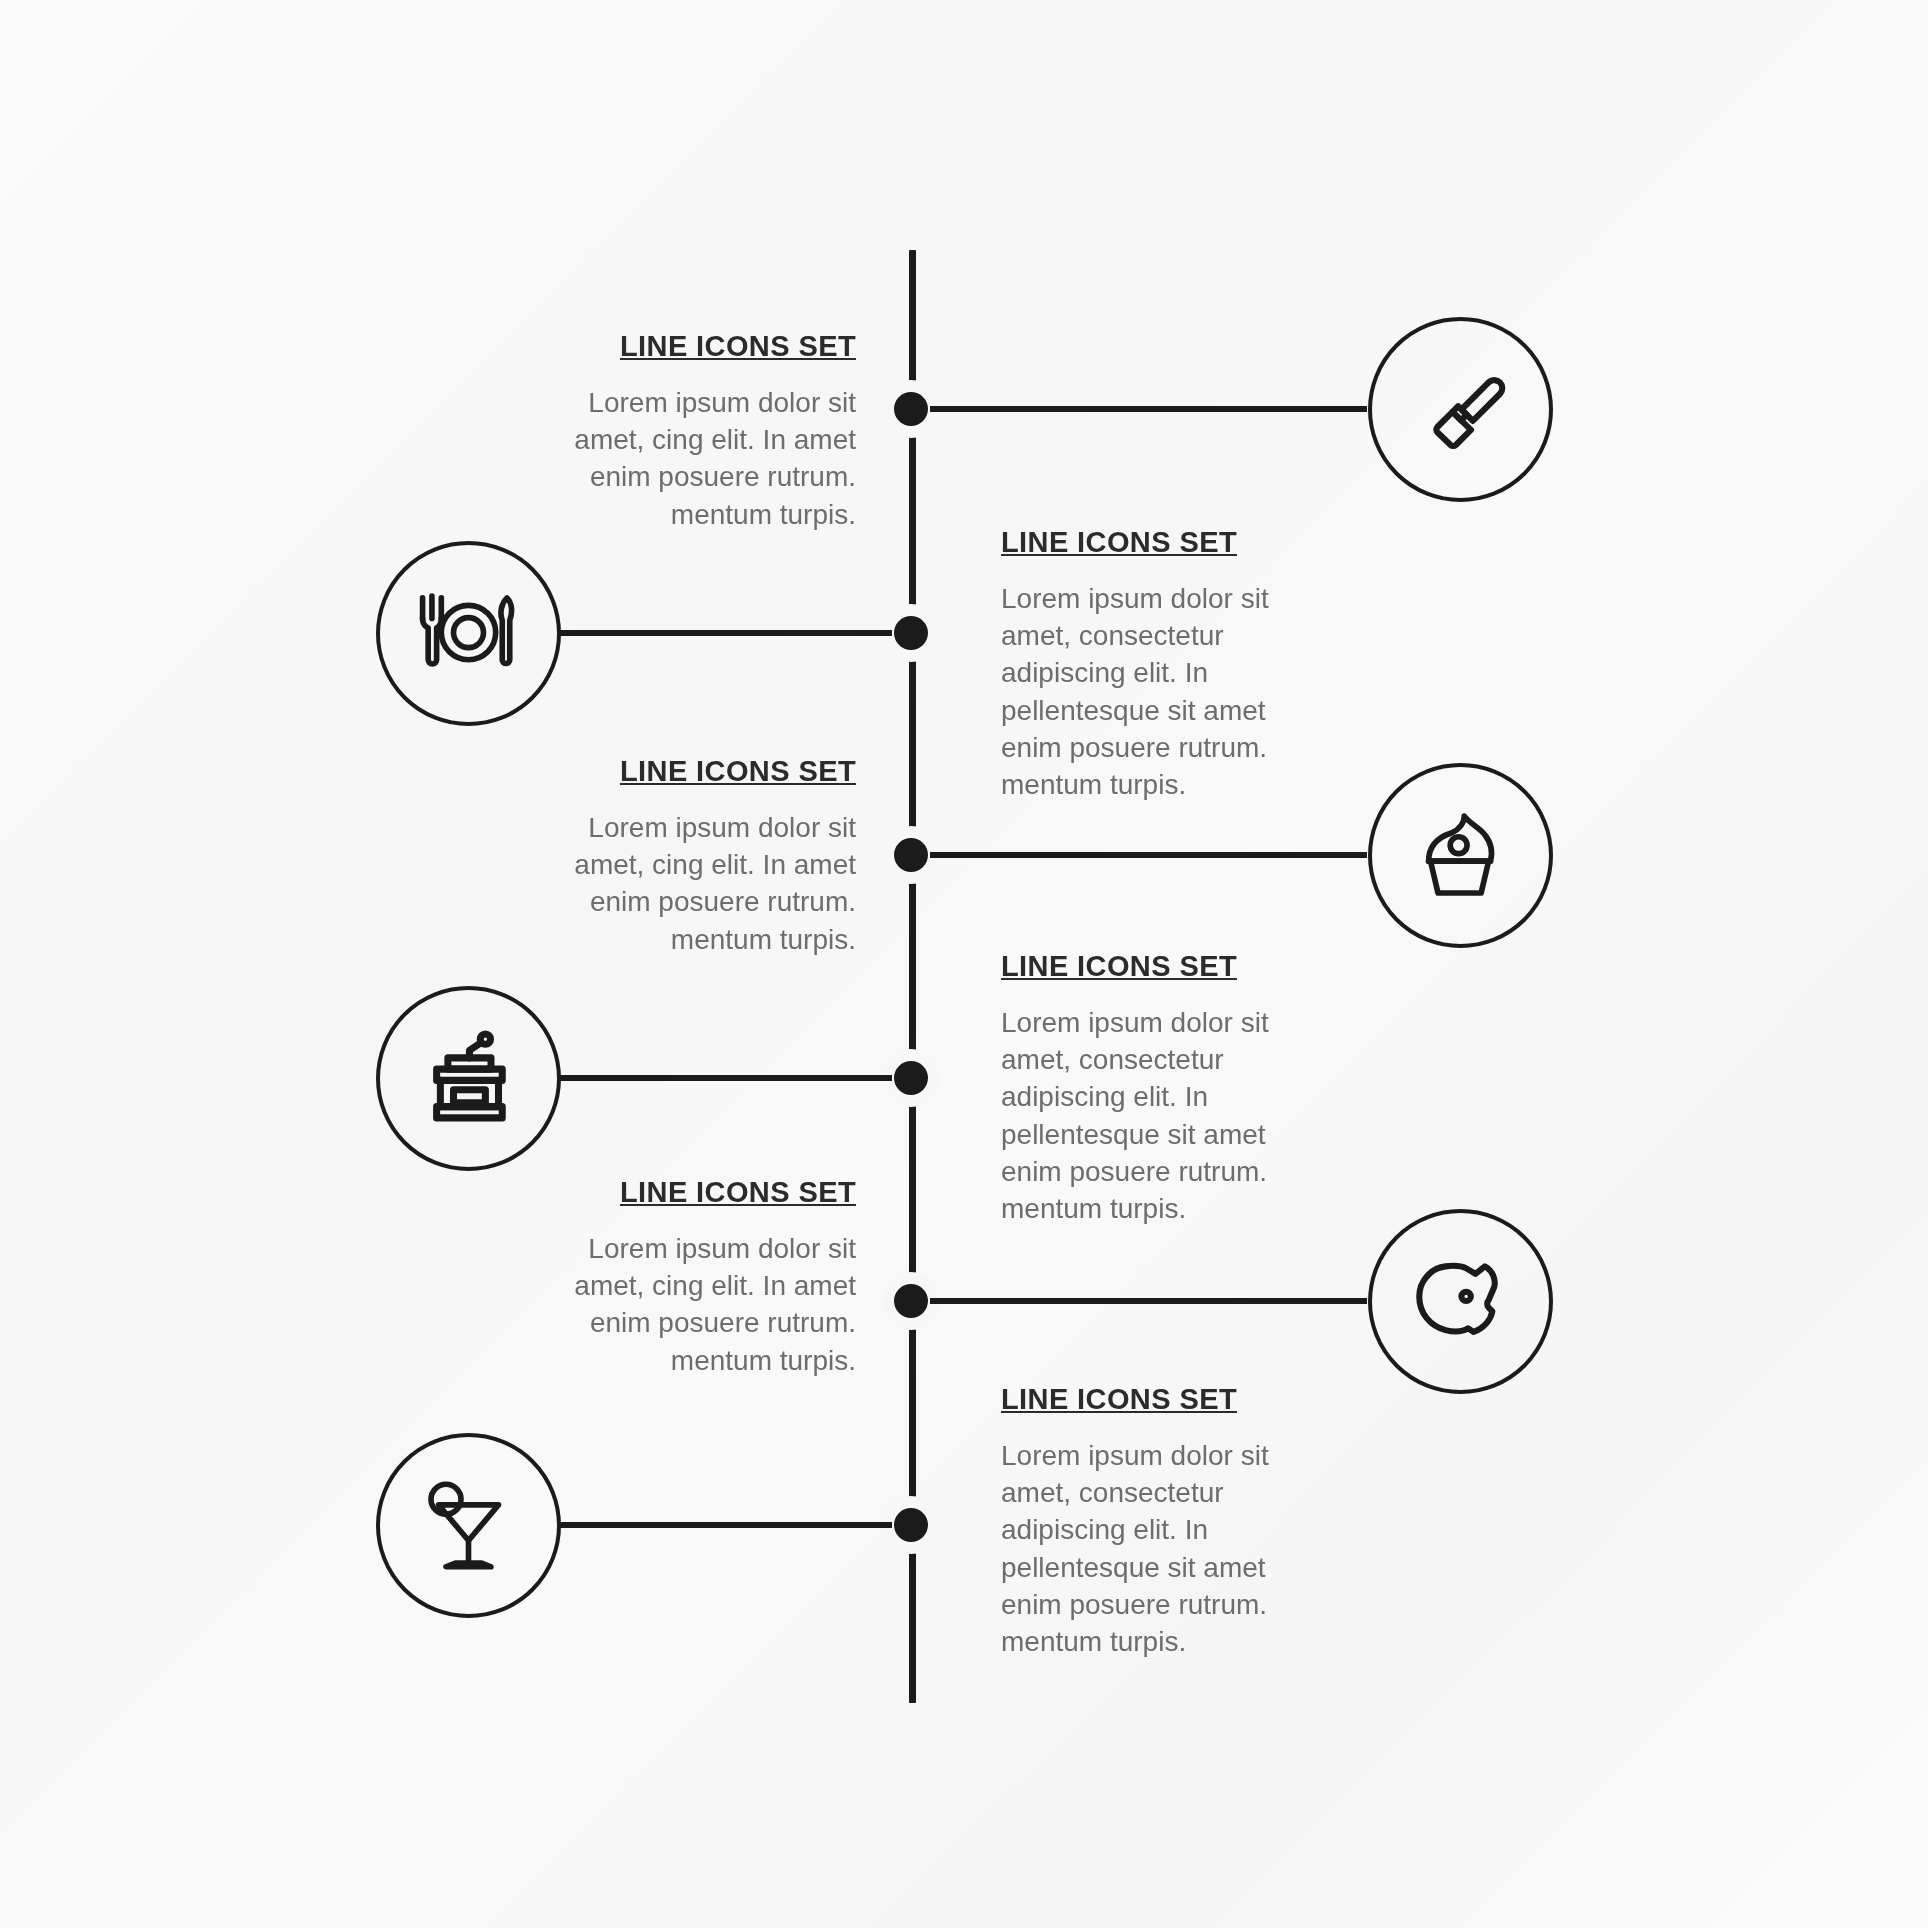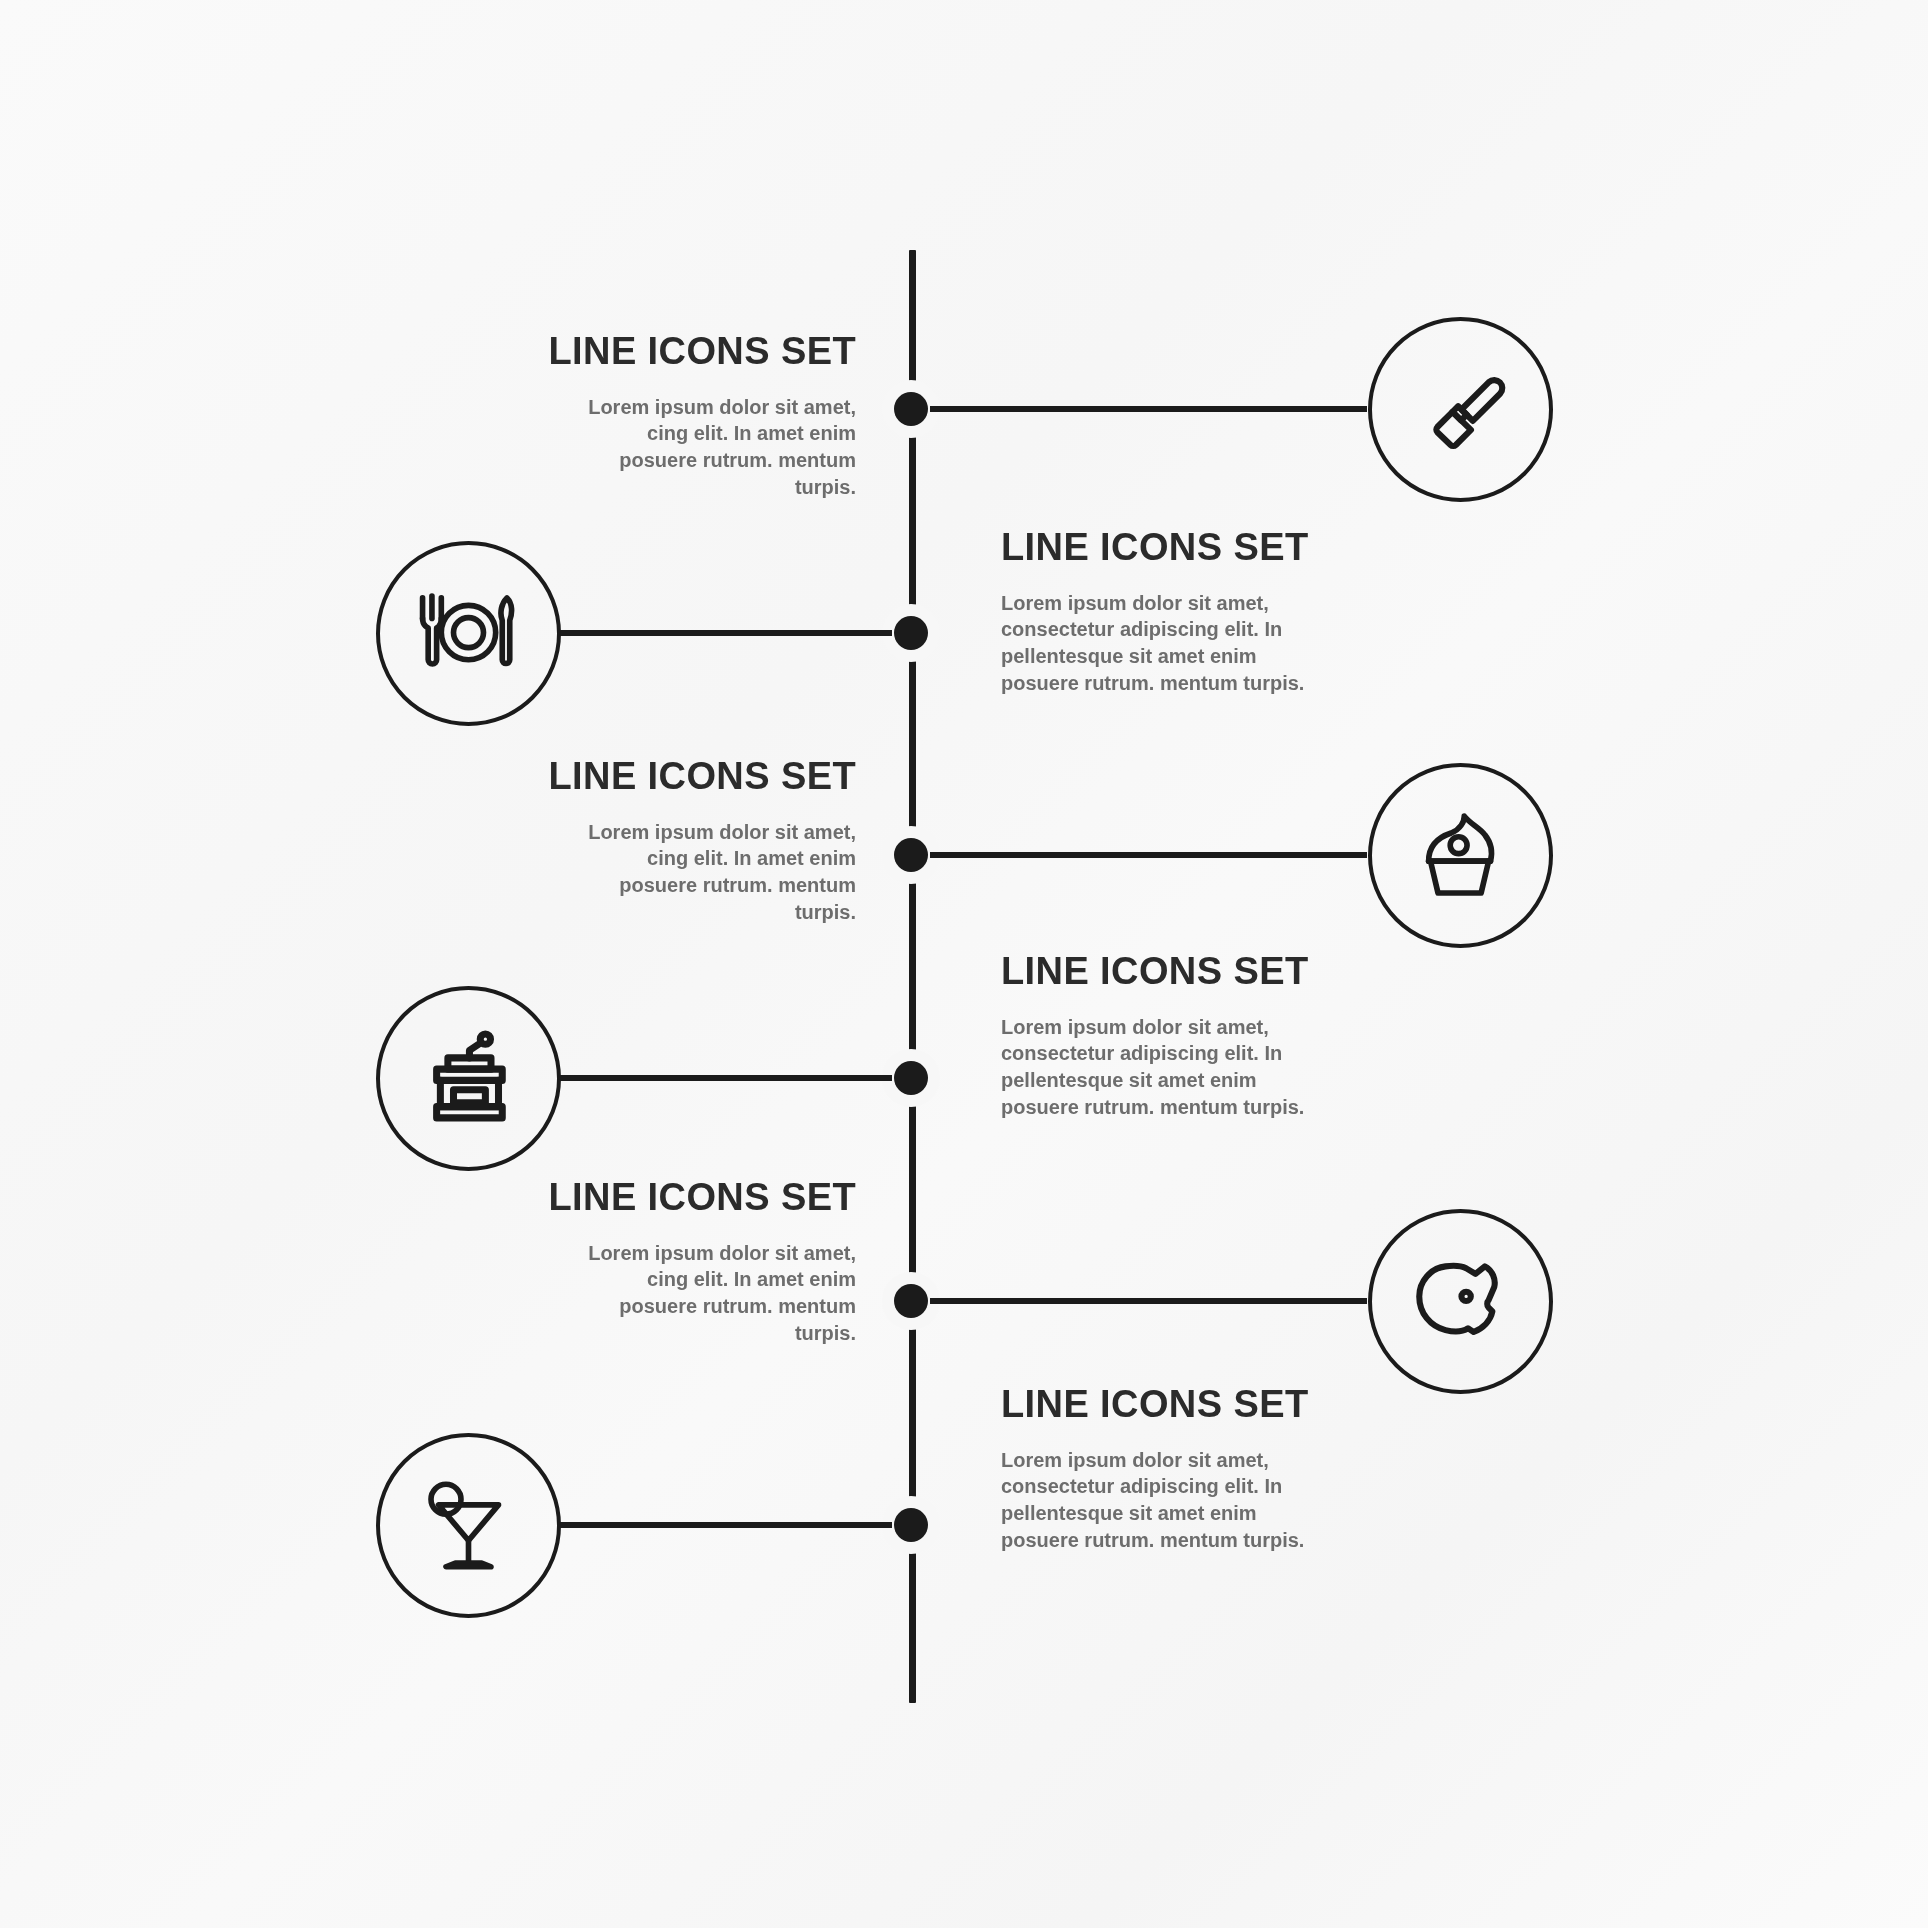--- a/index.html
+++ b/index.html
@@ -83,33 +83,34 @@
   
   .block {
     position: absolute;
     width: 395px;
   }
   .block.left  { text-align: right; }
   .block.right { text-align: left; }
 
   .block h3 {
     margin: 0 0 21px 0;
-    font-size: 38px;
+    font-size: 29px;
     font-weight: bold;
     letter-spacing: 0.4px;
     color: #2b2b2b;
     line-height: 1.1;
     text-transform: uppercase;
+    text-decoration: underline;
   }
   .block p {
     margin: 0;
-    font-size: 20px;
+    font-size: 28px;
     line-height: 1.33;
     color: #6d6d6d;
-    font-weight: bold;
+    font-weight: normal;
   }
   .block.left p  { max-width: 282px; margin-left: auto; }
   .block.right p { max-width: 320px; }
 </style>
 </head>
 <body>
 
 <div id="canvas">
 
   <div class="spine"></div>

